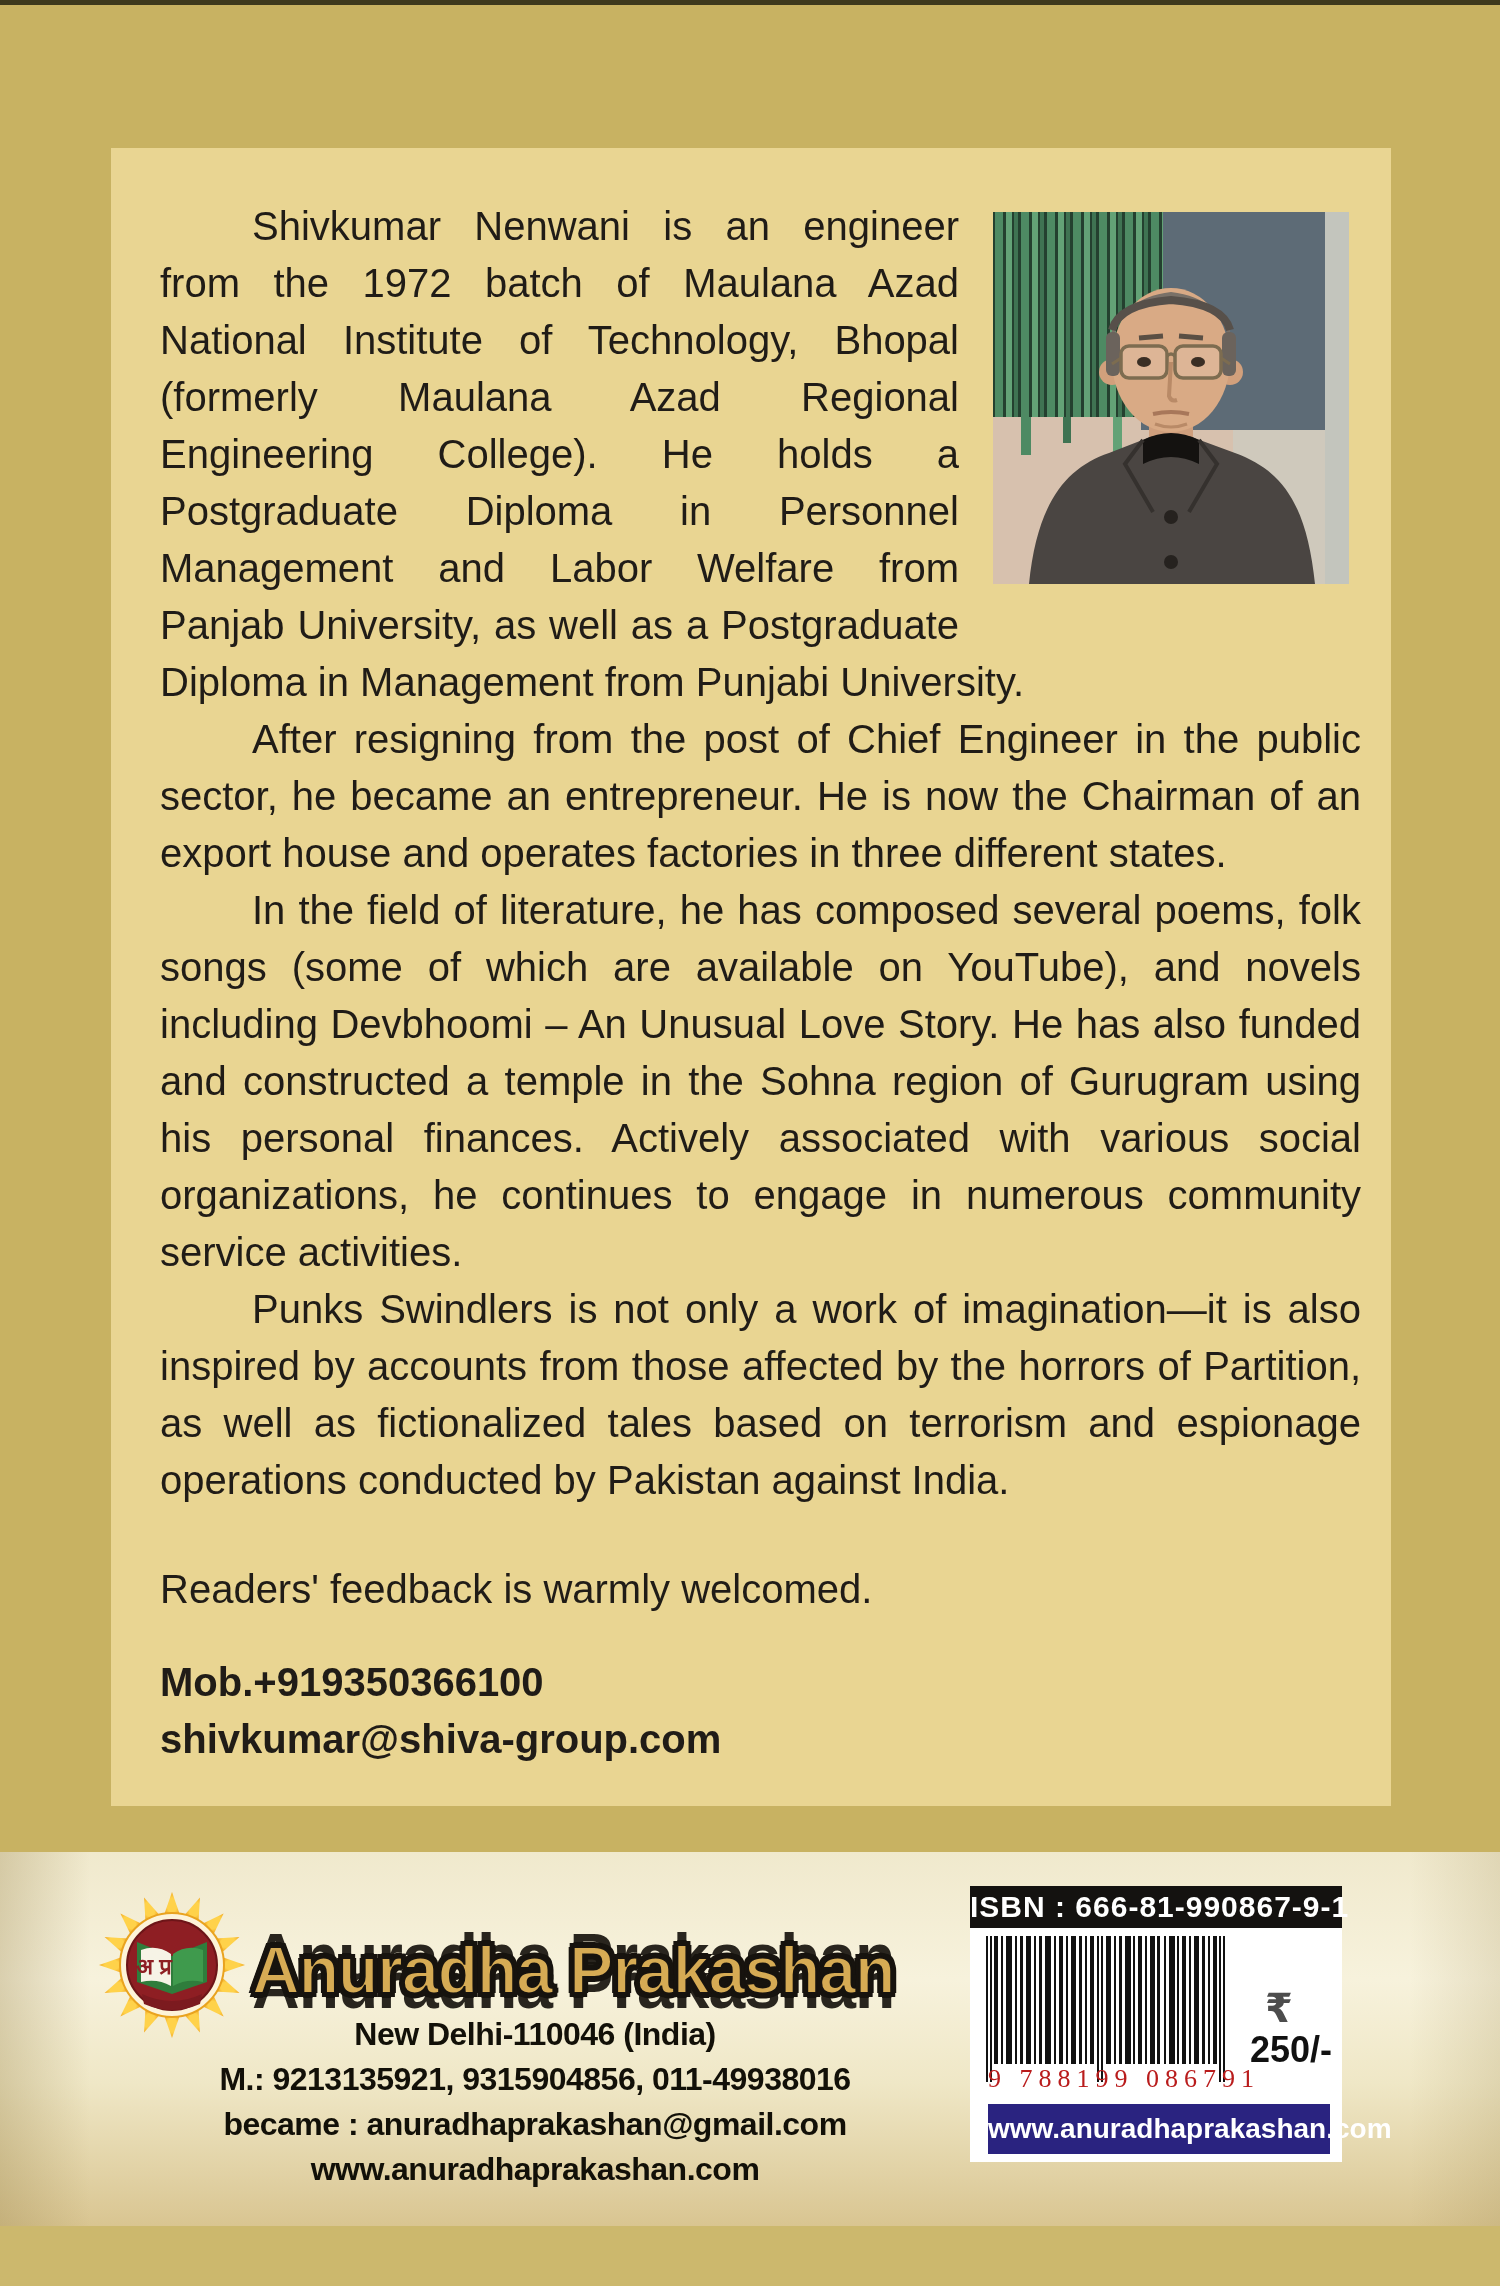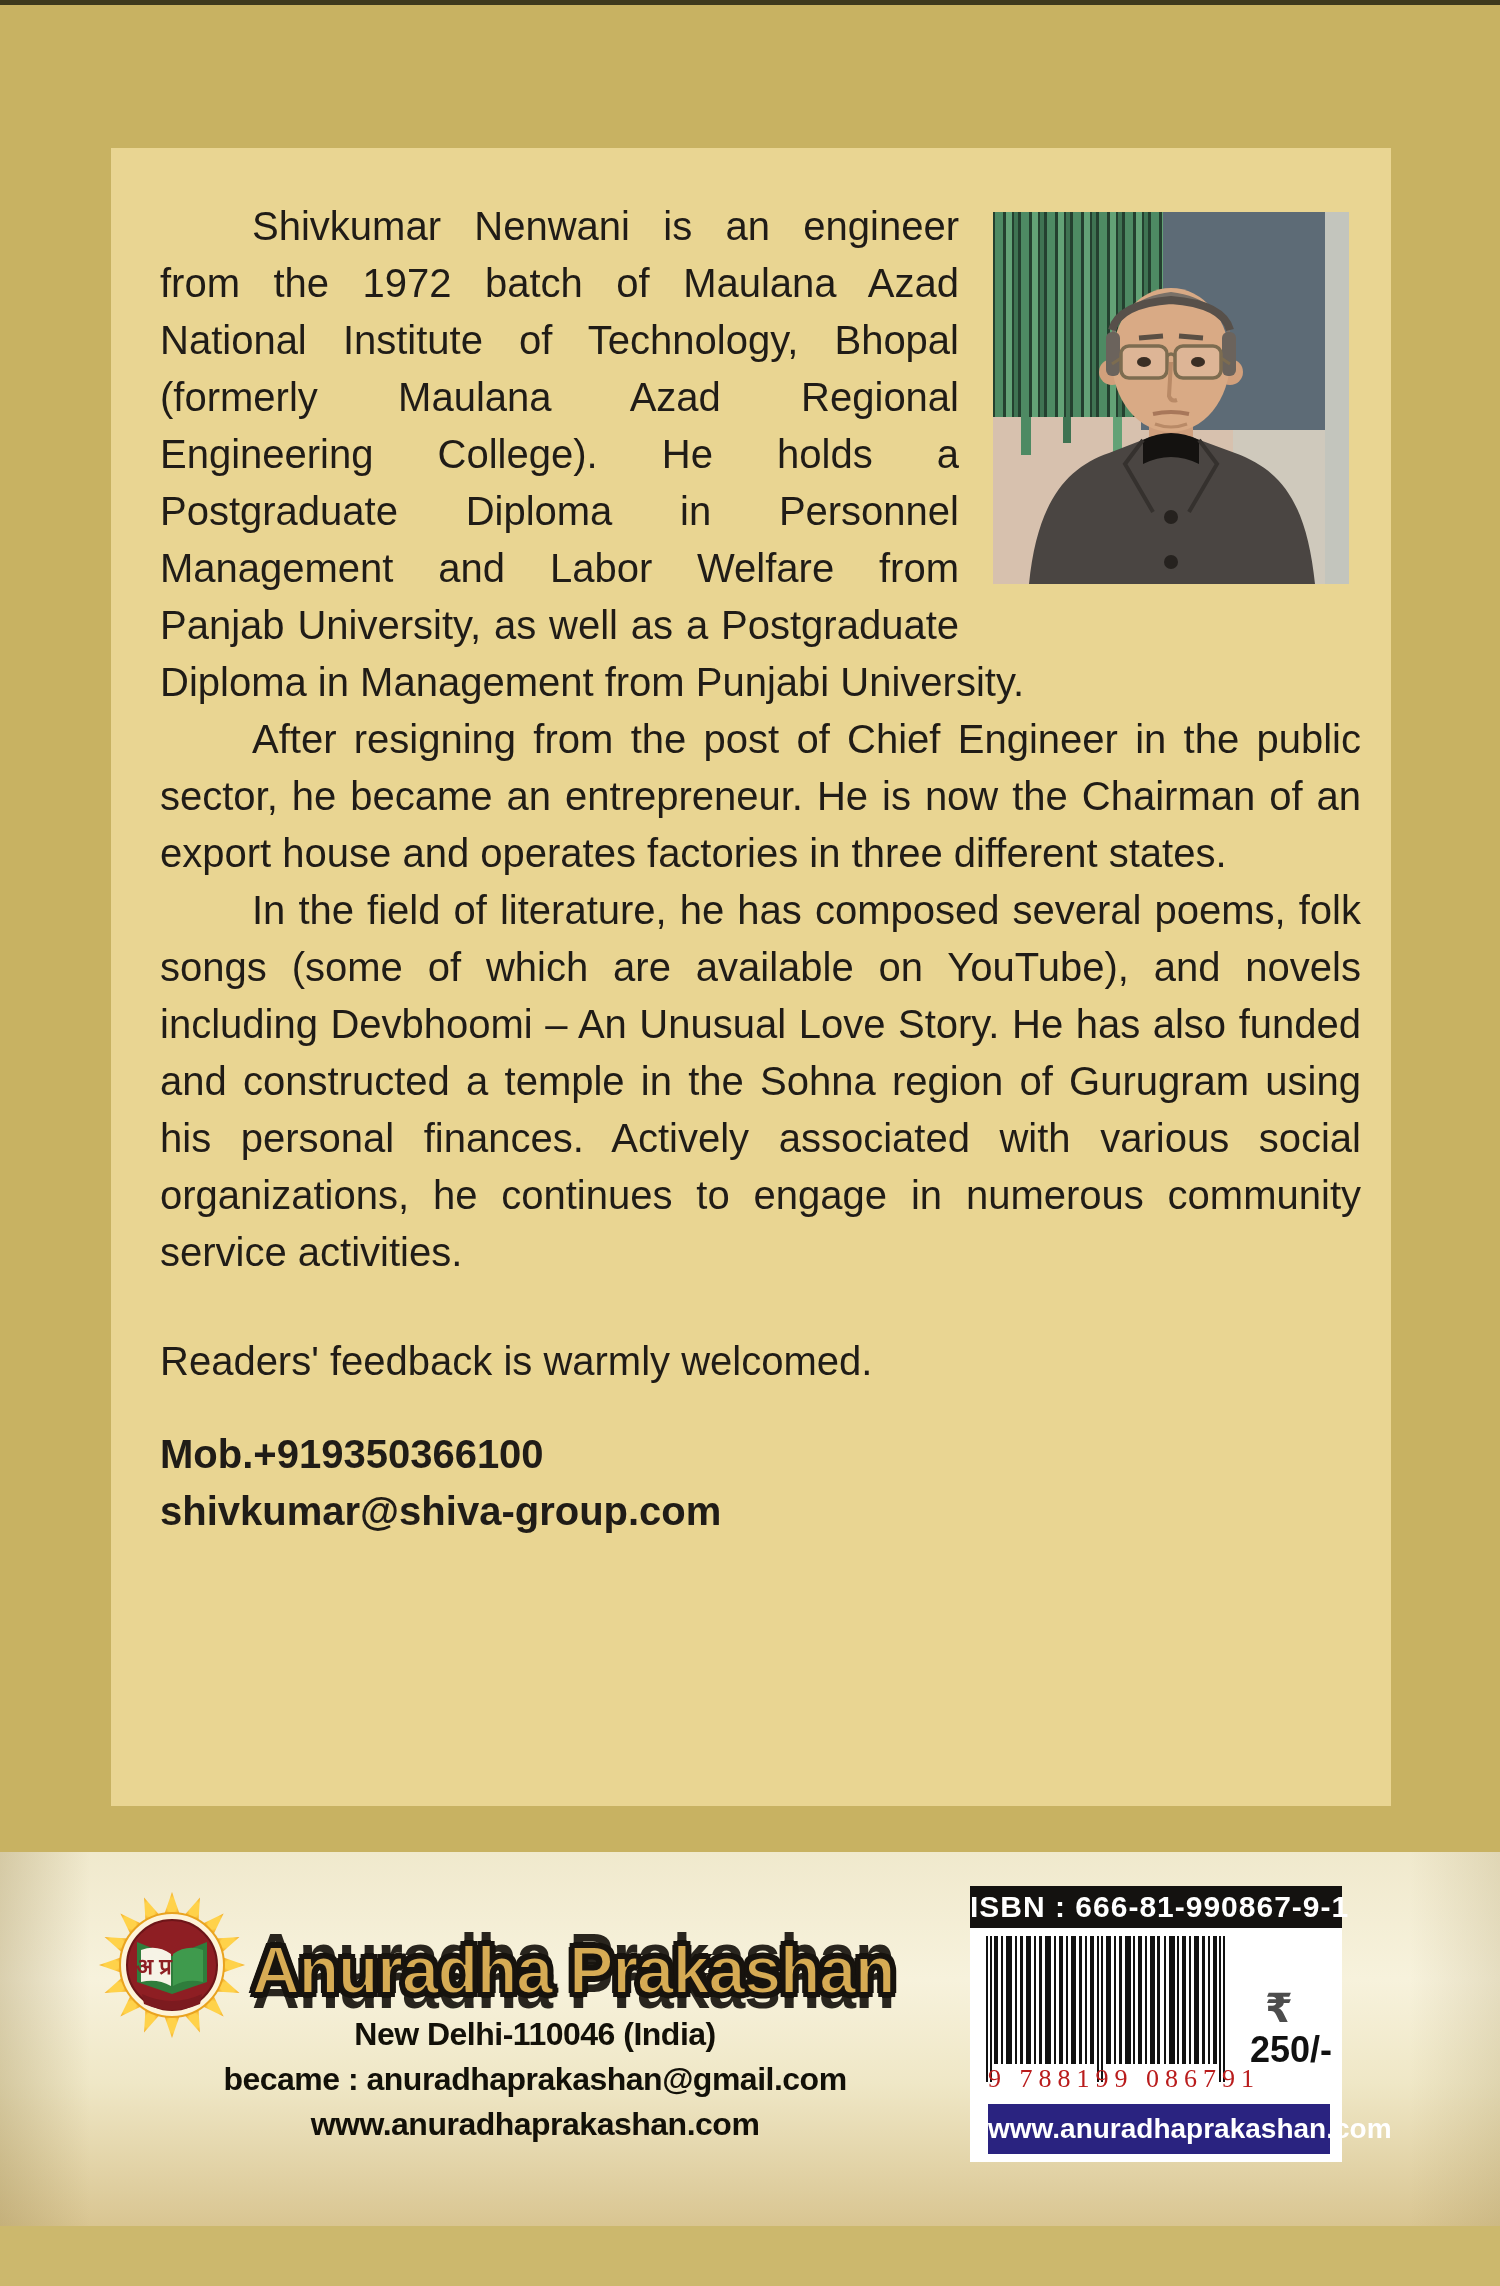--- a/index.html
+++ b/index.html
@@ -139,20 +139,21 @@
             <path d="M 178 150 L 176 184 Q 178 190 184 188" stroke="#b98a67" stroke-width="4" fill="none"></path>
             <path d="M 160 202 Q 178 198 196 202" stroke="#a8775a" stroke-width="4" fill="none"></path>
             <path d="M 162 212 Q 178 218 194 212" stroke="#b98a67" stroke-width="3" fill="none"></path>
           </g>
         </svg>
       </div>
 
       <p>Shivkumar Nenwani is an engineer from the 1972 batch of Maulana Azad National Institute of Technology, Bhopal (formerly Maulana Azad Regional Engineering College). He holds a Postgraduate Diploma in Personnel Management and Labor Welfare from Panjab University, as well as a Postgraduate Diploma in Management from Punjabi University.</p>
       <p>After resigning from the post of Chief Engineer in the public sector, he became an entrepreneur. He is now the Chairman of an export house and operates factories in three different states.</p>
       <p>In the field of literature, he has composed several poems, folk songs (some of which are available on YouTube), and novels including Devbhoomi – An Unusual Love Story. He has also funded and constructed a temple in the Sohna region of Gurugram using his personal finances. Actively associated with various social organizations, he continues to engage in numerous community service activities.</p>
+      <p>Punks Swindlers is not only a work of imagination—it is also inspired by accounts from those affected by the horrors of Partition, as well as fictionalized tales based on terrorism and espionage operations conducted by Pakistan against India.</p>
       <p class="noindent feedback-line">Readers' feedback is warmly welcomed.</p>
 
       <div class="contact">
         <div>Mob.+919350366100</div>
         <div>shivkumar@shiva-group.com</div>
       </div>
     </div>
   </div>
 
   <div class="band">
@@ -192,20 +193,21 @@
           <text x="57" y="84" font-size="22" font-weight="bold" fill="#8e1e23" text-anchor="middle">अ प्र</text>
         </g>
         <path d="M 45 104 Q 75 118 105 104 L 103 114 Q 75 126 47 114 Z" fill="#7c1a1f"></path>
       </svg>
     </div>
 
     <div class="pub-name">Anuradha Prakashan</div>
 
     <div class="pub-lines">
       <div>New Delhi-110046 (India)</div>
+      <div>M.: 9213135921, 9315904856, 011-49938016</div>
       <div>became : anuradhaprakashan@gmail.com</div>
       <div>www.anuradhaprakashan.com</div>
     </div>
 
     <div class="isbn-block">
       <div class="isbn-bar">ISBN : 666-81-990867-9-1</div>
       <div class="barcode-wrap">
         <div class="barcode-row">
           <div class="bars-col">
             <svg width="240" height="150" viewBox="0 0 240 150">

